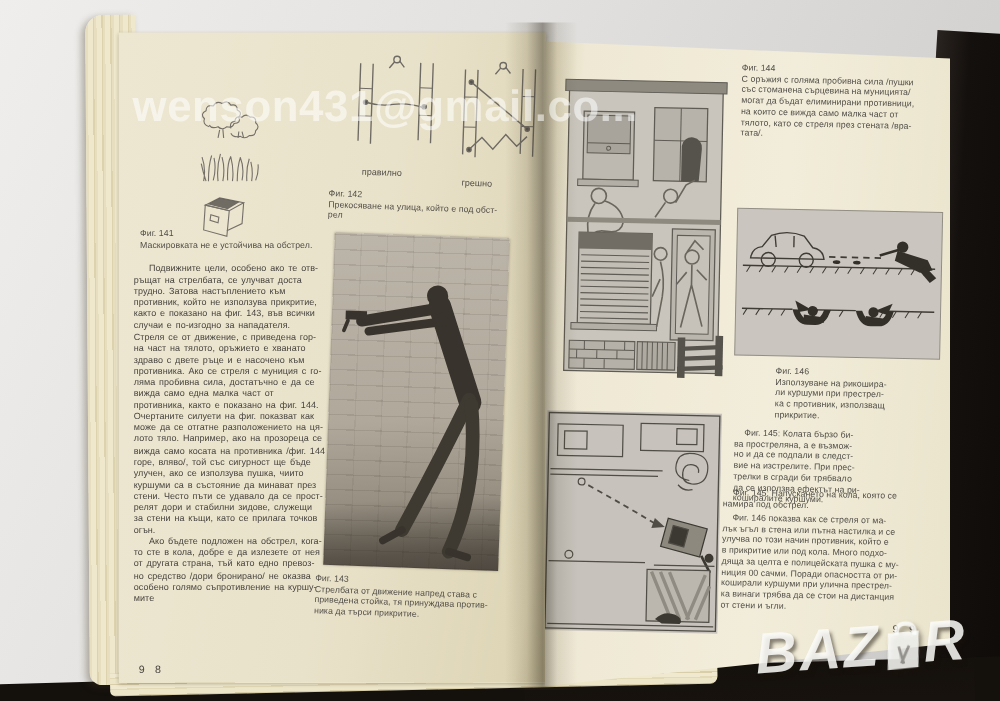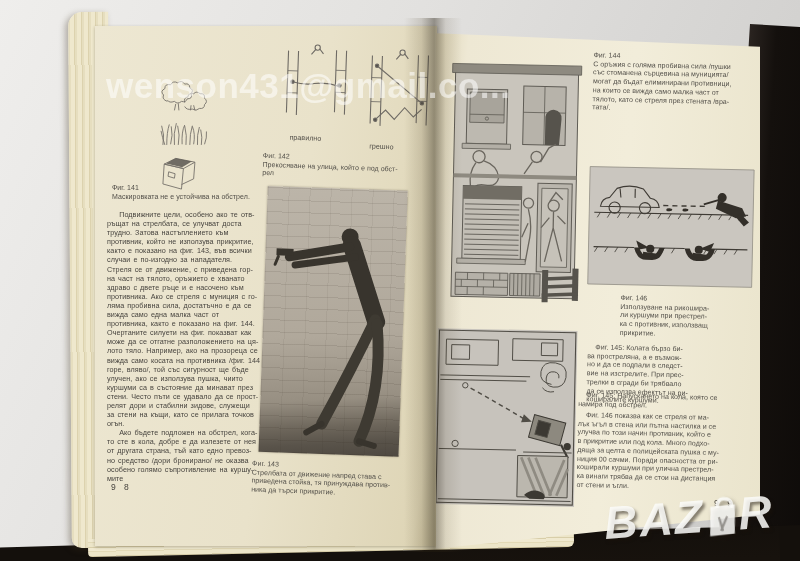--- a/index.html
+++ b/index.html
@@ -124,21 +124,21 @@
 релят дори и стабилни зидове, служещи
 за стени на къщи, като се прилага точков
 огън.
 &nbsp;&nbsp;&nbsp;&nbsp;Ако бъдете подложен на обстрел, кога-
 то сте в кола, добре е да излезете от нея
 от другата страна, тъй като едно превоз-
 но средство /дори бронирано/ не оказва
 особено голямо съпротивление на куршу-
 мите</div>
 
-    <div class="abs pagenum" style="left:16px;top:456px;">9 8</div>
+    <div class="abs pagenum" style="left:16px;top:504px;">9 8</div>
 
     <div class="abs" style="left:176px;top:12px;width:176px;height:505px;transform:rotate(2deg);transform-origin:0 0;">
 
       <svg class="abs" style="left:4px;top:2px;" width="162" height="92" viewBox="0 0 162 92">
         <g stroke="#6e6a64" fill="none" stroke-width="1.1">
           <path d="M14,10 V72 M24,10 V74 M62,8 V70 M72,8 V72"></path>
           <path d="M14,30 h10 M14,52 h10 M62,28 h10 M62,50 h10" stroke-width=".8"></path>
           <circle cx="43" cy="6" r="2.6"></circle>
           <path d="M37,13 l4,-5 M49,12 l-4,-5"></path>
           <path d="M19,41 q12,3 22,1 q12,-2 25,2"></path>

